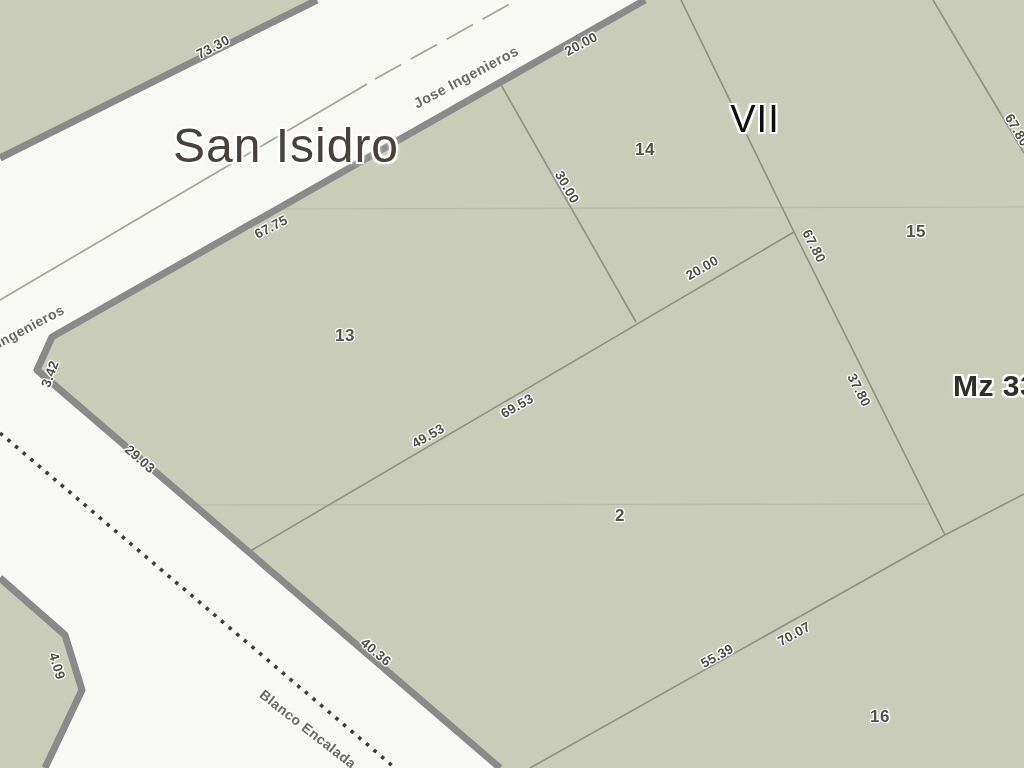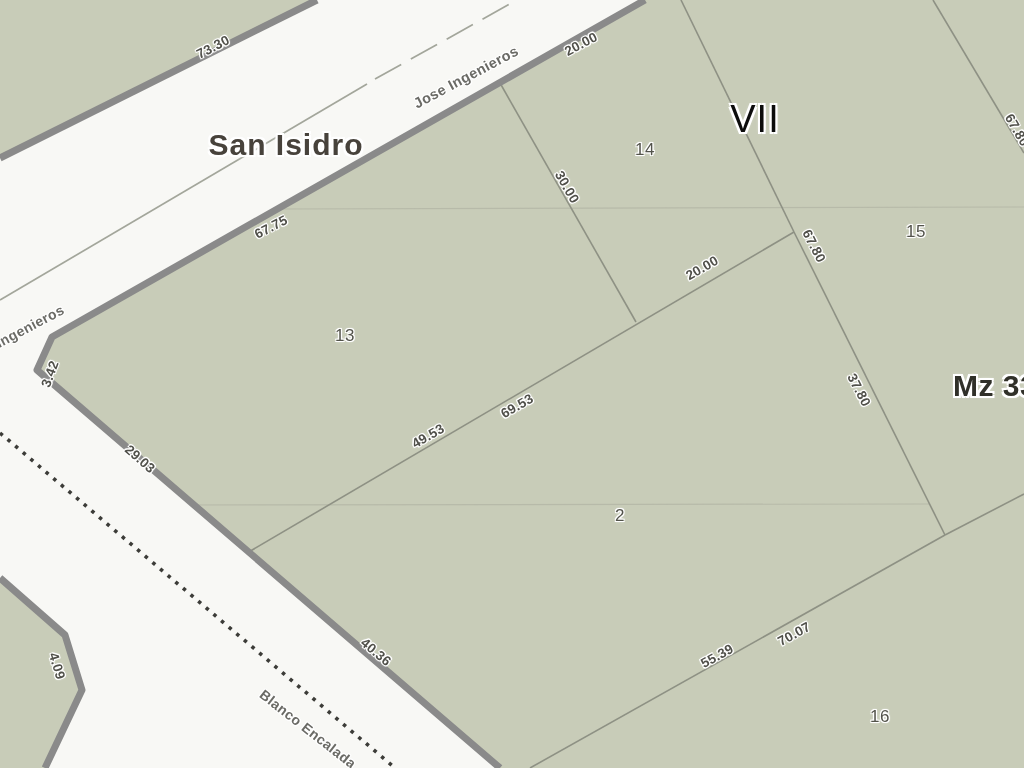--- a/index.html
+++ b/index.html
@@ -33,23 +33,23 @@
   .dotline{stroke:var(--dotted-boundary);stroke-width:3.6;fill:none;stroke-dasharray:3.5 6.5;}
   .lbl{
     position:absolute;white-space:nowrap;
     transform:translate(-50%,-50%) rotate(var(--rot,0deg));
     color:var(--label-text);
     text-shadow:-1px -1px 0 #fff,1px -1px 0 #fff,-1px 1px 0 #fff,1px 1px 0 #fff,0 0 2px #fff,0 0 3px #fff;
   }
   .dim{font-size:13.5px;font-weight:600;letter-spacing:.2px;}
   .street{font-size:14.5px;font-weight:700;color:var(--street-text);letter-spacing:.4px;}
   .street-sm{font-size:14px;}
-  .parcelnum{font-size:17px;font-weight:400;color:var(--parcelnum-text);letter-spacing:.5px;}
+  .parcelnum{font-size:17px;font-weight:700;color:var(--parcelnum-text);letter-spacing:.5px;}
   .region{
-    font-size:30px;font-weight:700;color:var(--region-text);letter-spacing:1px;
+    font-size:48px;font-weight:400;color:var(--region-text);letter-spacing:1px;
     text-shadow:-2px -2px 0 #fff,2px -2px 0 #fff,-2px 2px 0 #fff,2px 2px 0 #fff,0 0 4px #fff,0 0 6px #fff;
   }
   .section{
     font-size:38px;font-weight:400;color:var(--section-text);letter-spacing:1px;
     text-shadow:-2px -2px 0 #fff,2px -2px 0 #fff,-2px 2px 0 #fff,2px 2px 0 #fff,0 0 4px #fff;
   }
   .block{
     font-size:30px;font-weight:700;color:var(--block-text);letter-spacing:.5px;
     transform:translate(0,-50%);
     text-shadow:-2px -2px 0 #fff,2px -2px 0 #fff,-2px 2px 0 #fff,2px 2px 0 #fff,0 0 4px #fff;

